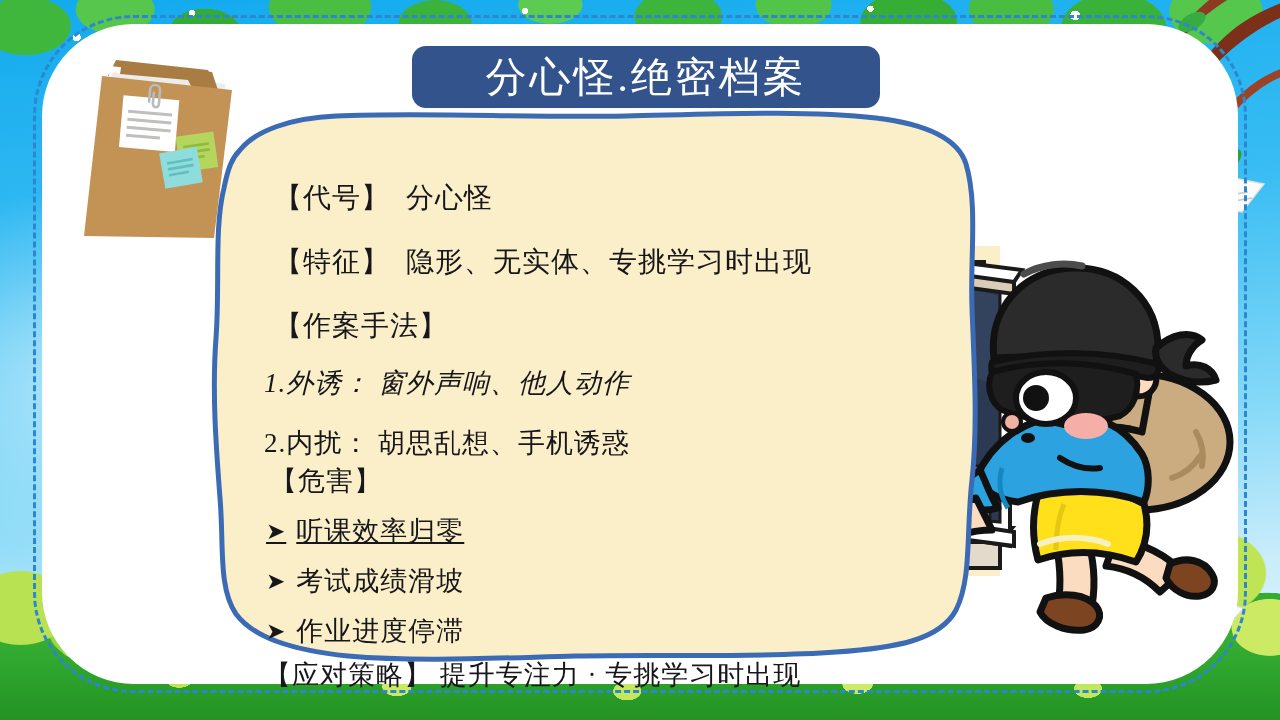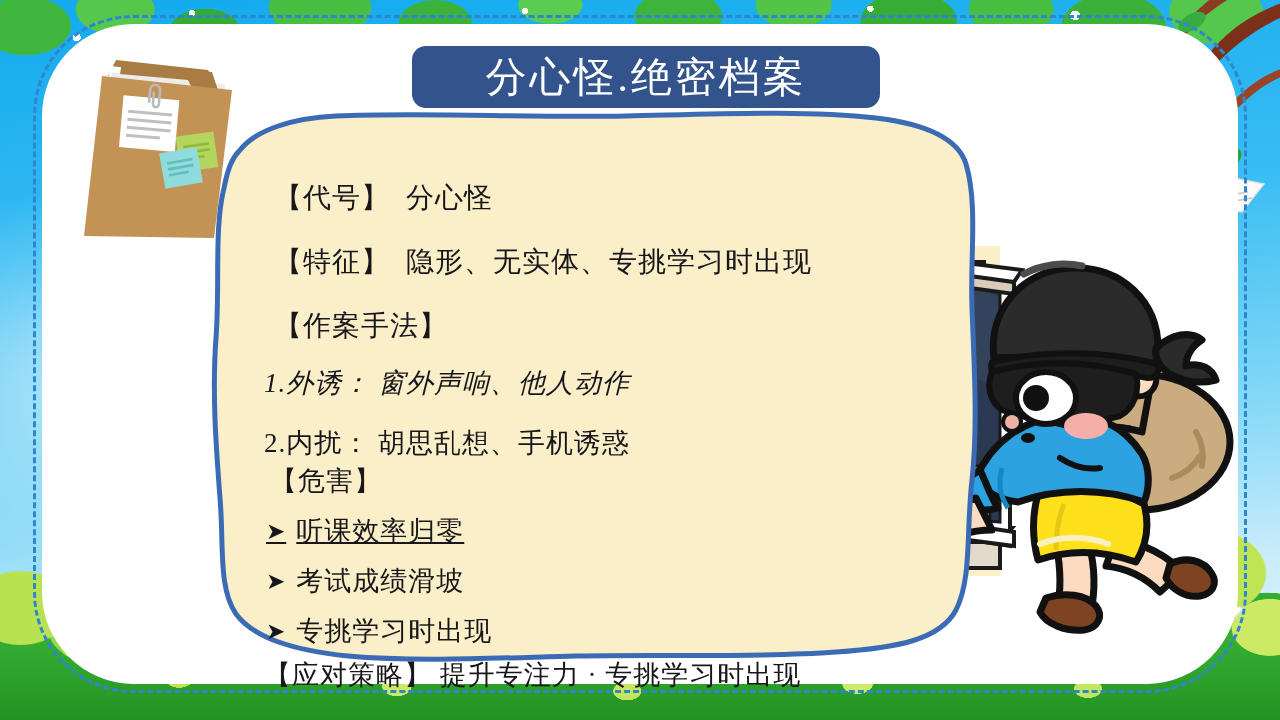--- a/index.html
+++ b/index.html
@@ -372,21 +372,21 @@
       <div class="ln r6">
         <span>【危害】</span>
       </div>
       <div class="ln r7">
         <span class="arrow">➤</span><span>听课效率归零</span>
       </div>
       <div class="ln r8">
         <span class="arrow">➤</span><span>考试成绩滑坡</span>
       </div>
       <div class="ln r9">
-        <span class="arrow">➤</span><span>专挑学习时出现</span>
+        <span class="arrow">➤</span><span>作业进度停滞</span>
       </div>
       <div class="ln r10">
         <span>【应对策略】</span>&nbsp;<span>提升专注力 · 专挑学习时出现</span>
       </div>
     </div>
   </div>
 
   <div class="title-pill">
     <span>分心怪.绝密档案</span>
   </div>

